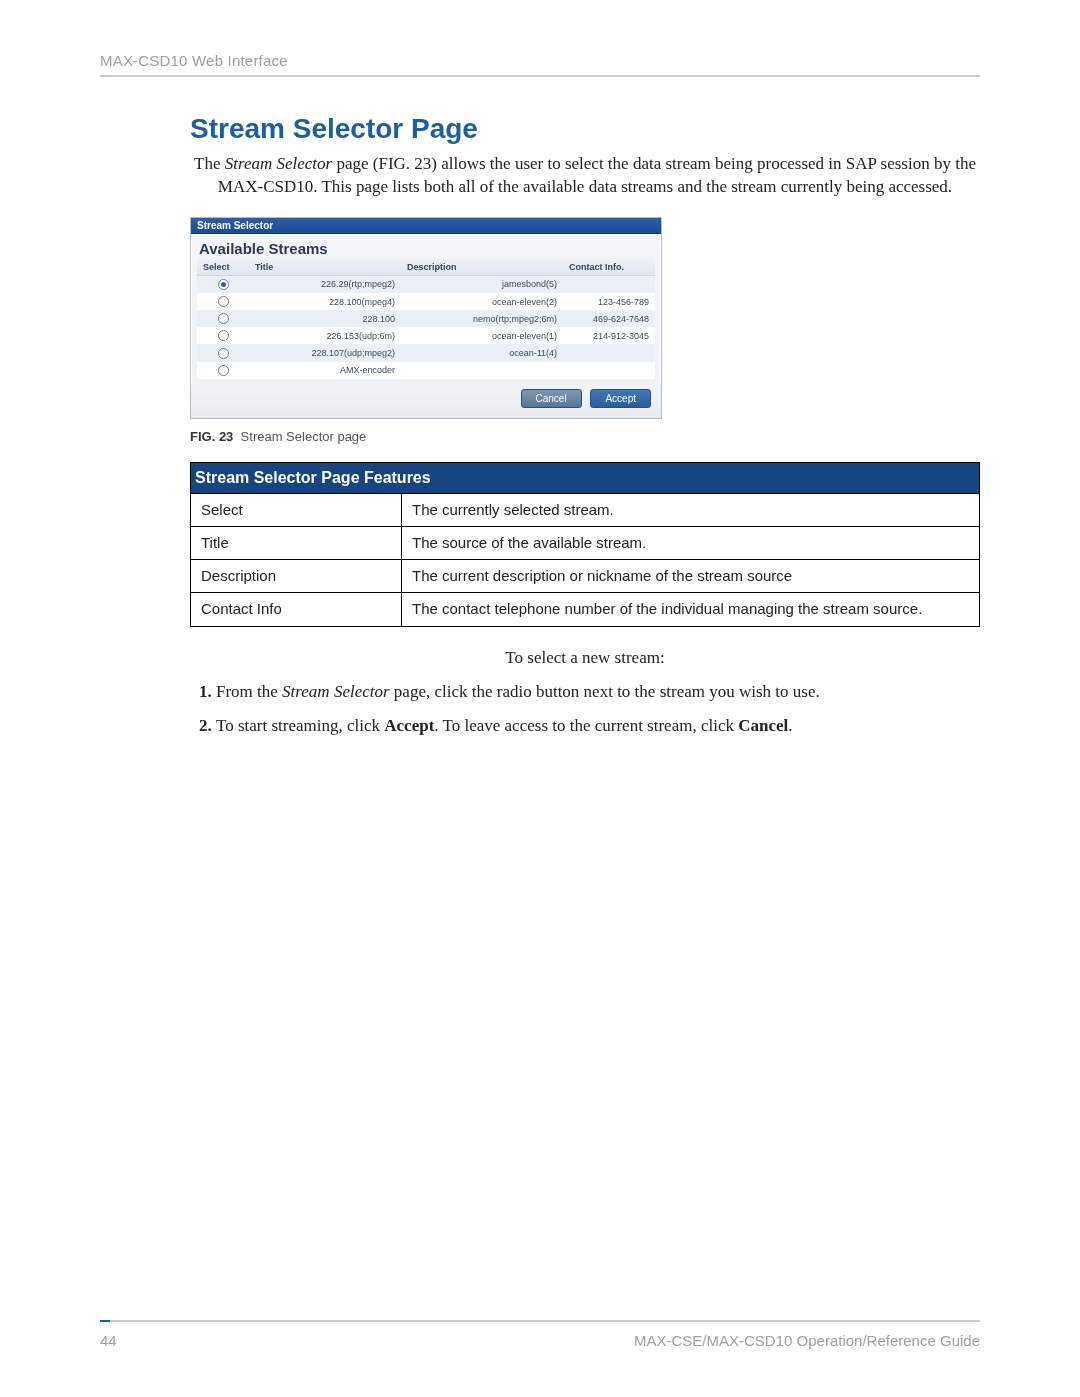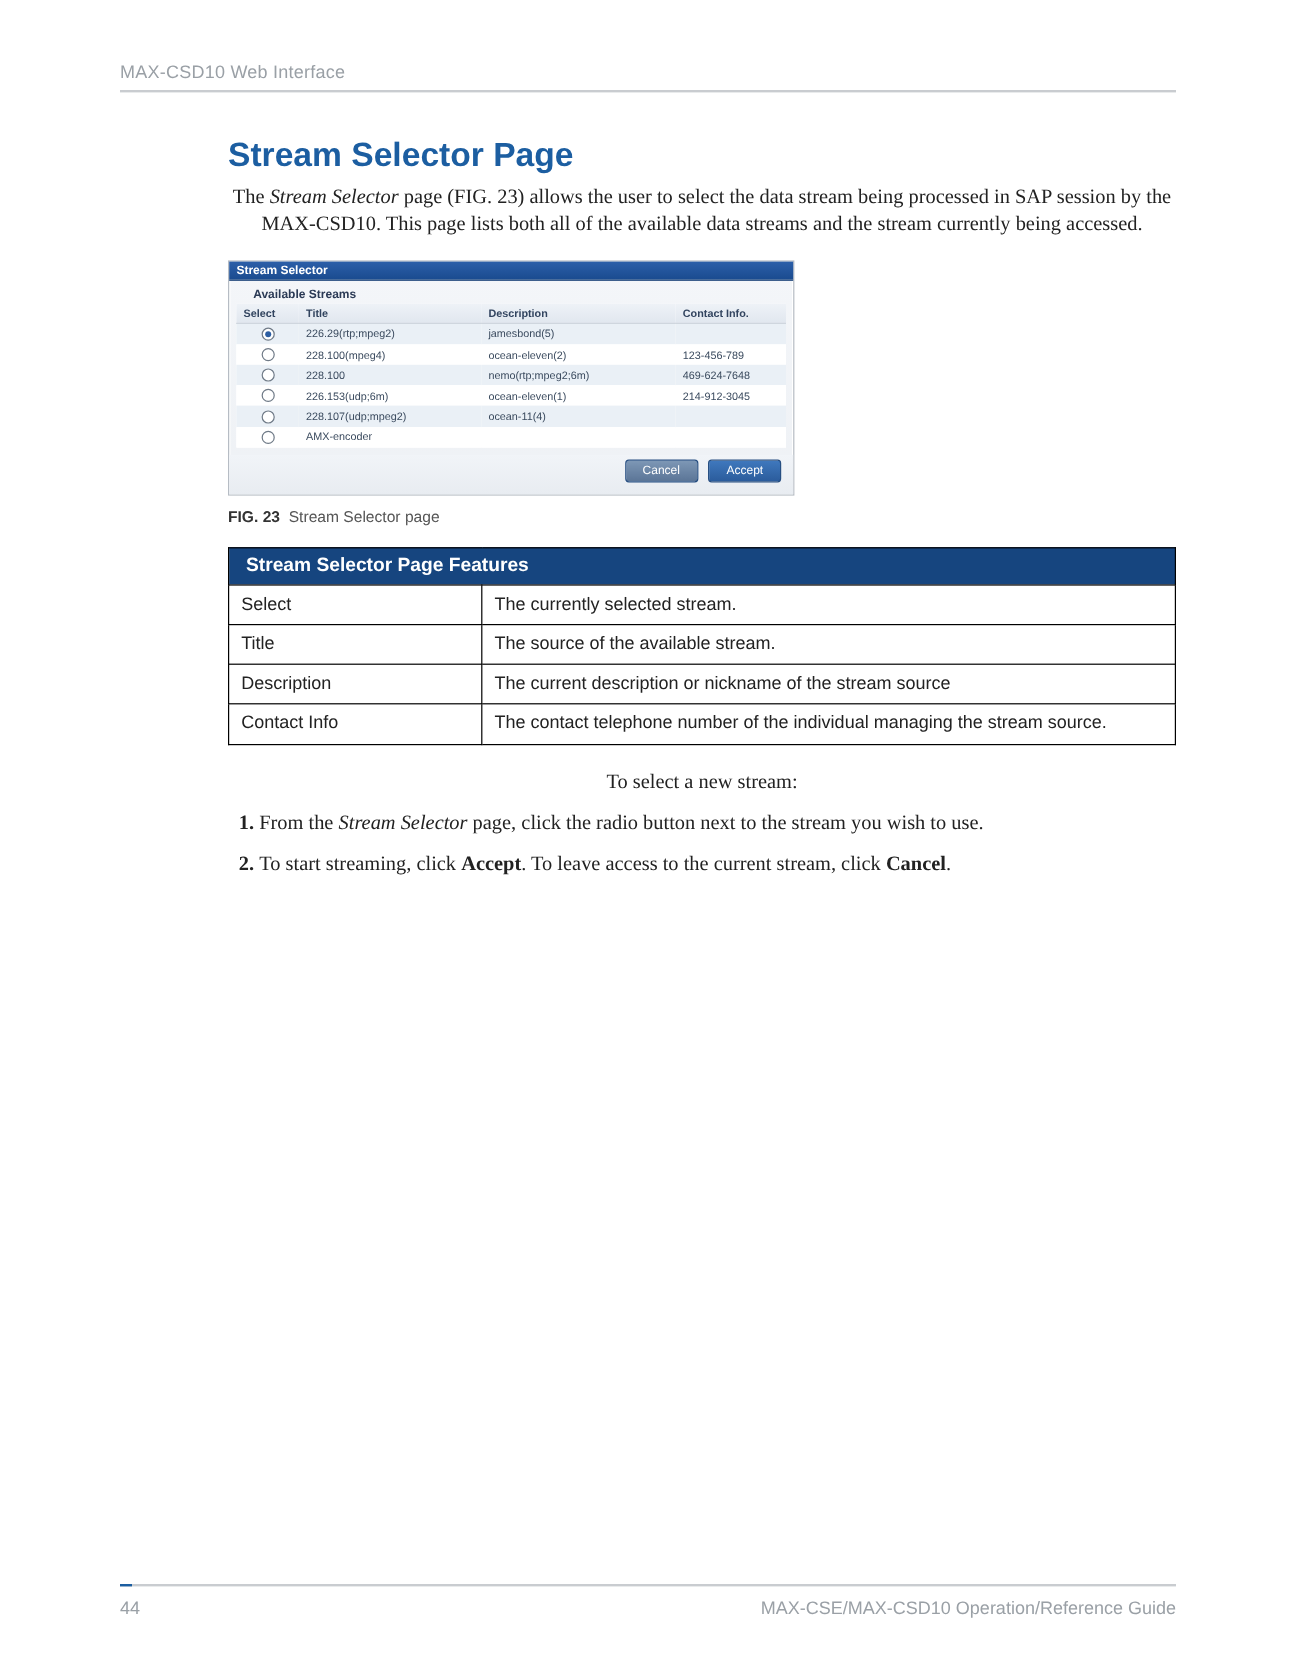--- a/index.html
+++ b/index.html
@@ -64,42 +64,42 @@
     color: #fff;
     font-weight: 700;
     padding: 2px 6px;
     font-size: 10px;
     border-bottom: 1px solid #113a72;
   }
   .ss-subhead {
     font-weight: 700;
     color: #2b3a55;
     padding: 6px 8px 2px 8px;
-    font-size: 10px;
-    margin-left: 12px;
+    font-size: 15px;
   }
   .ss-table {
     width: calc(100% - 12px);
     margin: 0 6px 6px 6px;
     border-collapse: collapse;
     background: #fff;
   }
   .ss-table th {
     text-align: left;
     font-size: 9px;
     padding: 3px 6px;
     background: linear-gradient(#eef2f7, #e1e7ef);
     border-bottom: 1px solid #cfd6de;
     color: #32445f;
     font-weight: 700;
   }
   .ss-table td {
     font-size: 9px;
     padding: 3px 6px;
     color: #3a4a5e;
+    text-align: right;
   }
   .ss-table tr:nth-child(odd) td { background: #eaf0f6; }
   .ss-table tr:nth-child(even) td { background: #ffffff; }
   .ss-radio {
     display:inline-block;
     width:9px;height:9px;border:1px solid #6f7a87;border-radius:50%;
     background:#fff;vertical-align:middle;
     position:relative;
   }
   .ss-radio.sel::after{
@@ -138,21 +138,21 @@
     border: 1px solid #000;
     font-family: Arial, Helvetica, sans-serif;
     font-size: 15px;
     margin-bottom: 20px;
   }
   .features thead th {
     background: #16457f;
     color: #fff;
     text-align: left;
     font-weight: 700;
-    padding: 6px 14px;
+    padding: 6px 4px;
     border: 1px solid #000;
     font-size: 16px;
   }
   .features td {
     border: 1px solid #000;
     padding: 6px 10px;
     vertical-align: top;
     line-height: 1.35;
   }
   .features td.key { width: 190px; }

